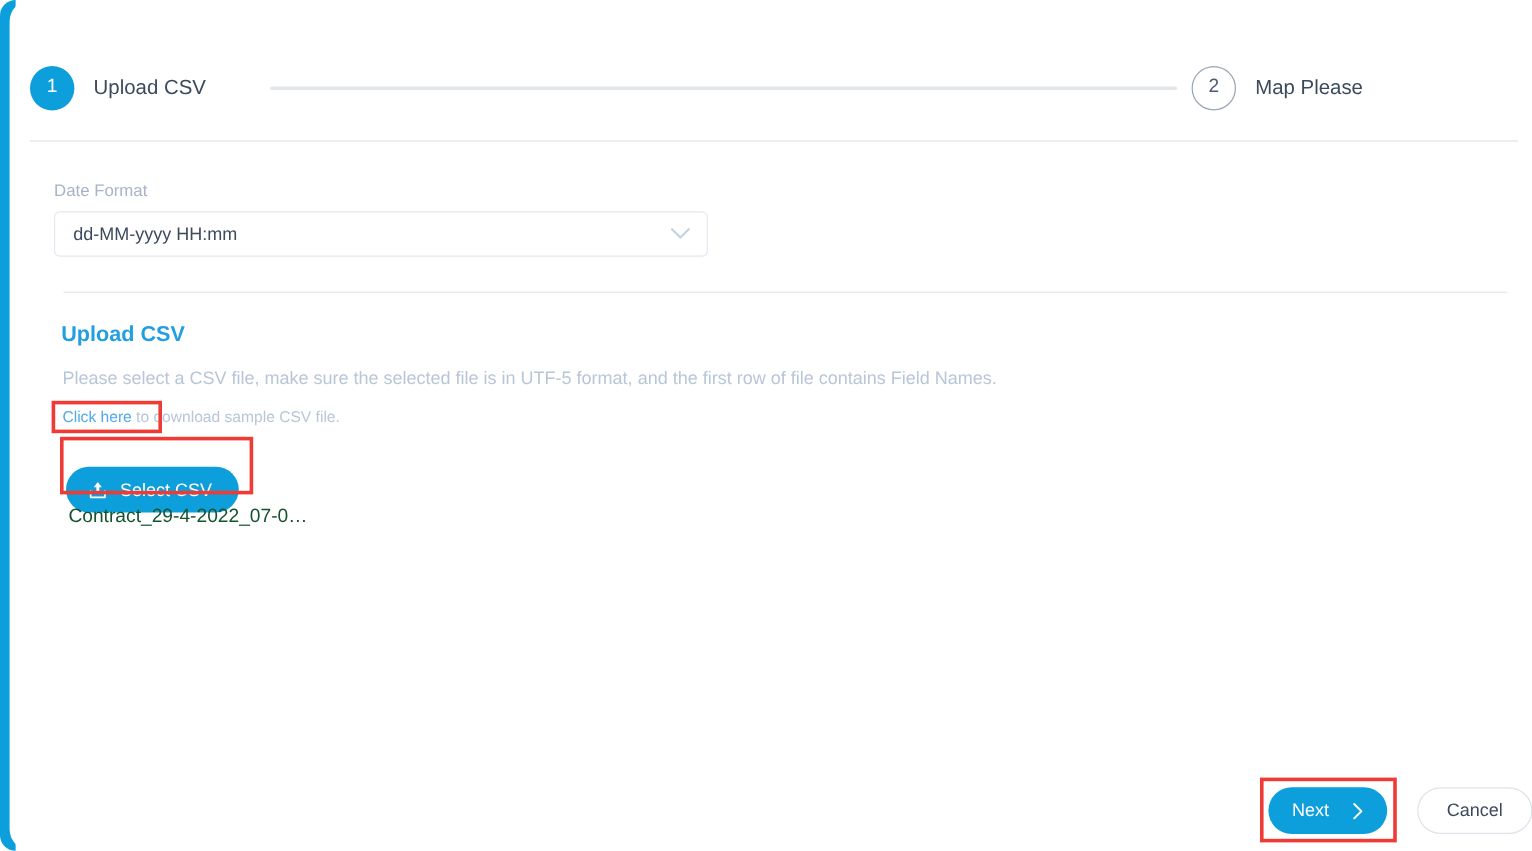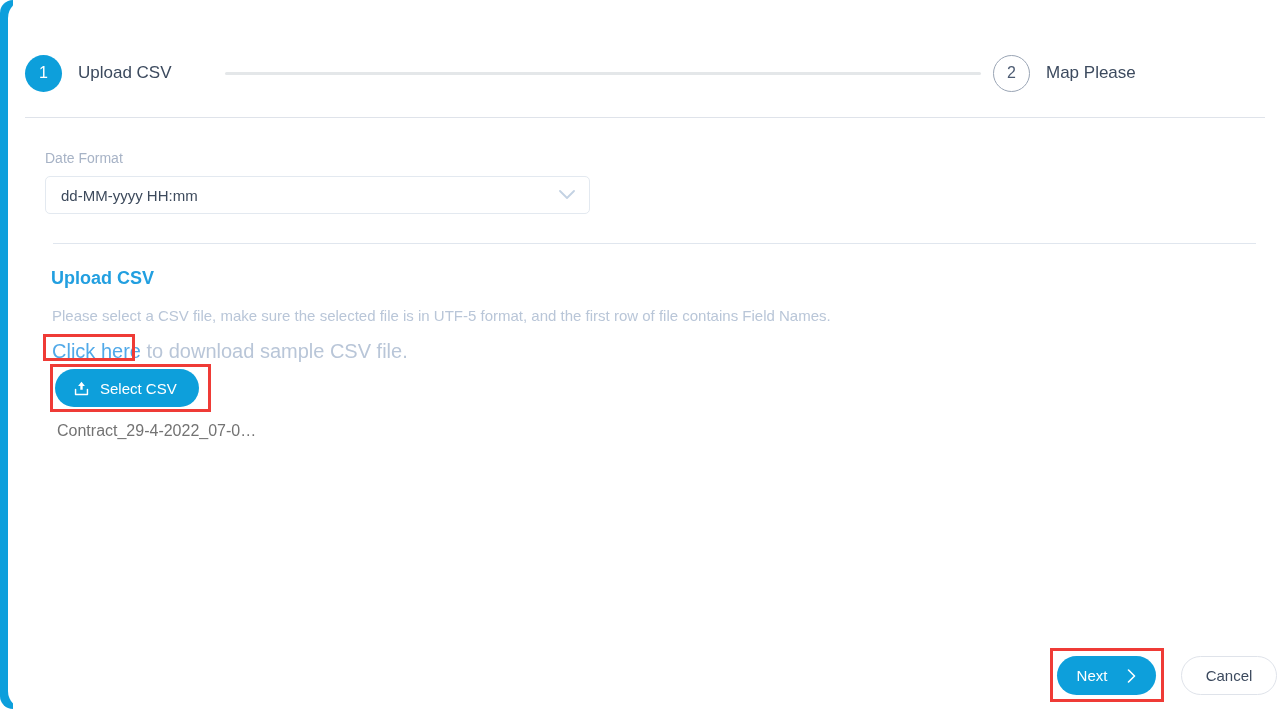--- a/index.html
+++ b/index.html
@@ -178,21 +178,21 @@
     left: 44px;
     top: 307px;
     font-size: 15px;
     color: #b9c6d8;
     white-space: nowrap;
   }
   #sample-line {
     position: absolute;
     left: 44px;
     top: 340px;
-    font-size: 20px;
+    font-size: 13px;
     color: #b9c6d8;
     white-space: nowrap;
   }
   #sample-link {
     color: #51a9e8;
     cursor: pointer;
   }
   #click-here-annotation {
     position: absolute;
     left: 35px;
@@ -201,21 +201,21 @@
     height: 27px;
     border: 3px solid #ef3b36;
     box-sizing: border-box;
     pointer-events: none;
   }
 
   
   #select-csv-button {
     position: absolute;
     left: 47px;
-    top: 369px;
+    top: 389px;
     height: 38px;
     padding: 0 22px 0 18px;
     background: #0d9fdb;
     border: none;
     border-radius: 19px;
     color: #ffffff;
     font-size: 15px;
     font-family: "Liberation Sans", sans-serif;
     display: flex;
     align-items: center;
@@ -233,21 +233,21 @@
     border: 3px solid #ef3b36;
     box-sizing: border-box;
     pointer-events: none;
   }
 
   #selected-file-name {
     position: absolute;
     left: 49px;
     top: 422px;
     font-size: 16px;
-    color: #737373;
+    color: #14532d;
     white-space: nowrap;
     cursor: pointer;
     text-align: center;
   }
 
   
   #next-button {
     position: absolute;
     left: 1049px;
     top: 656px;

